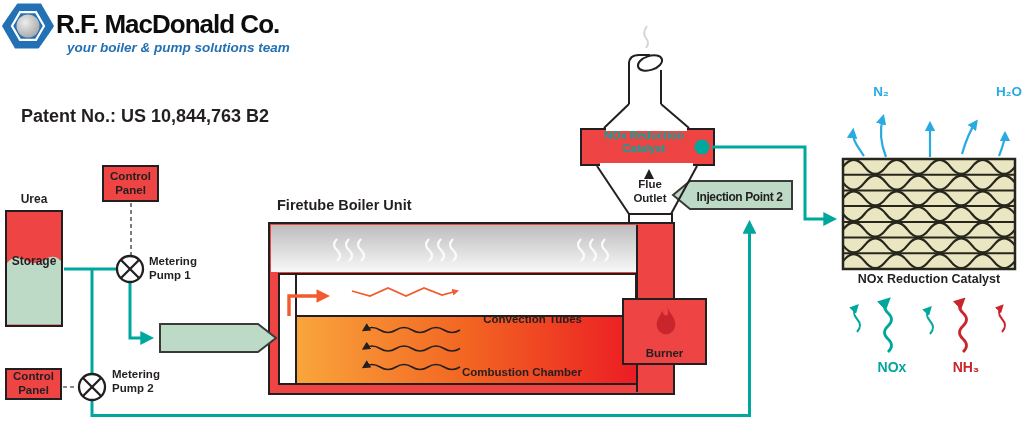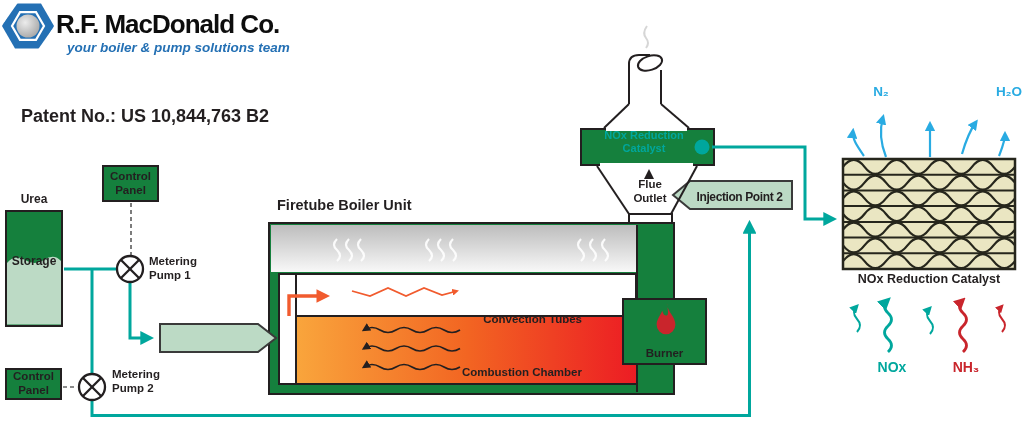--- a/index.html
+++ b/index.html
@@ -1,21 +1,21 @@
 <!DOCTYPE html>
 <html><head>
 <meta charset="utf-8">
 <style>
   html,body{margin:0;padding:0;background:#fff;}
   #canvas{position:relative;width:1024px;height:437px;background:#fff;overflow:hidden;
           font-family:"Liberation Sans",sans-serif;color:#231F20;}
   .abs{position:absolute;text-align:right;}
   .lbl{position:absolute;font-weight:bold;color:#231F20;line-height:1.2;}
   .ctr{display:flex;flex-direction:column;align-items:center;justify-content:center;text-align:center;}
-  .box{position:absolute;background:#15803d;border:2.5px solid #231F20;box-sizing:border-box;}
+  .box{position:absolute;background:#ef4444;border:2.5px solid #231F20;box-sizing:border-box;}
   #layerA{position:absolute;inset:0;z-index:1;}
   #layerB{position:absolute;inset:0;z-index:2;}
   #layerC{position:absolute;inset:0;z-index:3;pointer-events:none;}
   #layerC>*{pointer-events:auto;}
   
   .company{left:56px;top:9px;font-size:26px;font-weight:bold;letter-spacing:-1px;color:#0d0d0d;}
   .tagline{left:67px;top:40px;font-size:13.5px;font-style:italic;font-weight:bold;color:#2470B4;}
   .since{left:160px;top:59px;width:123px;text-align:right;font-family:"Liberation Serif",serif;
          font-style:italic;font-size:12px;color:#9a9a9a;}
   .title1{left:5px;top:84px;font-size:15.5px;}

